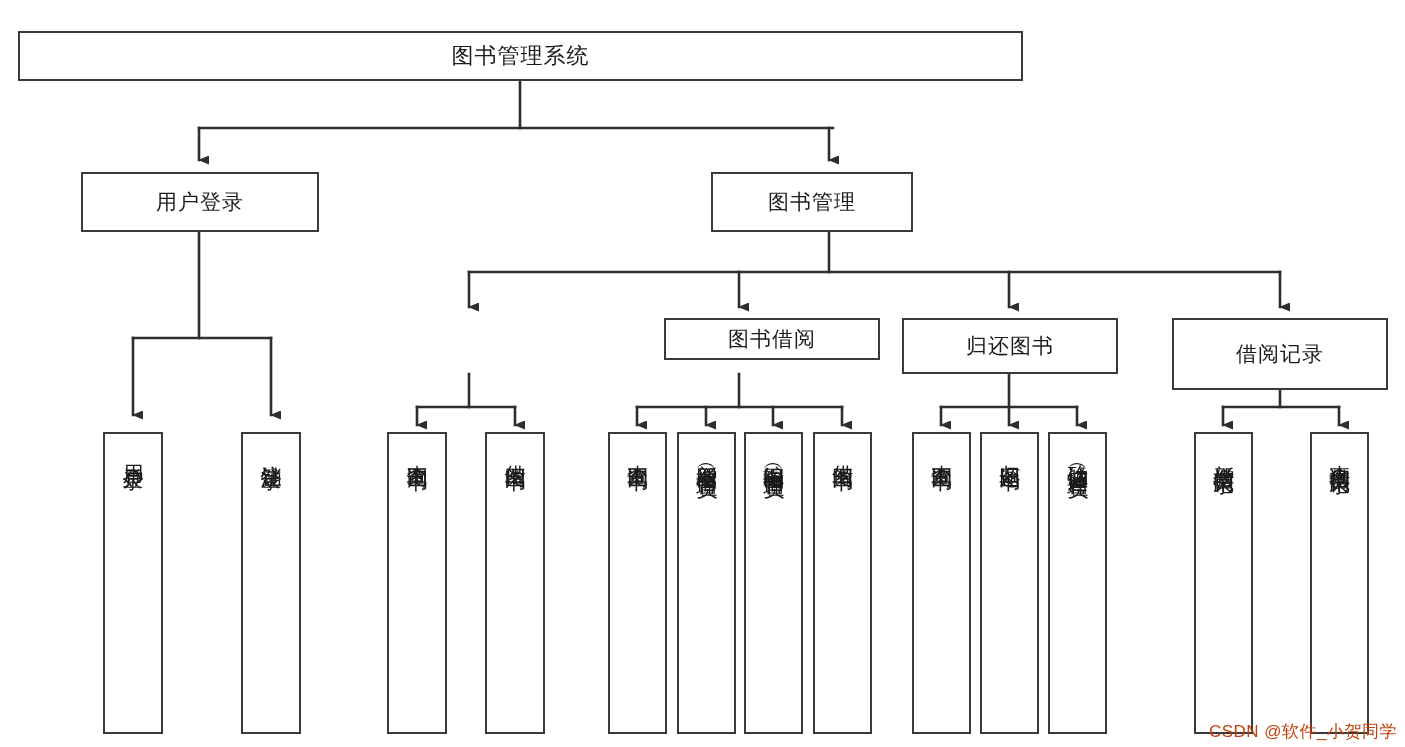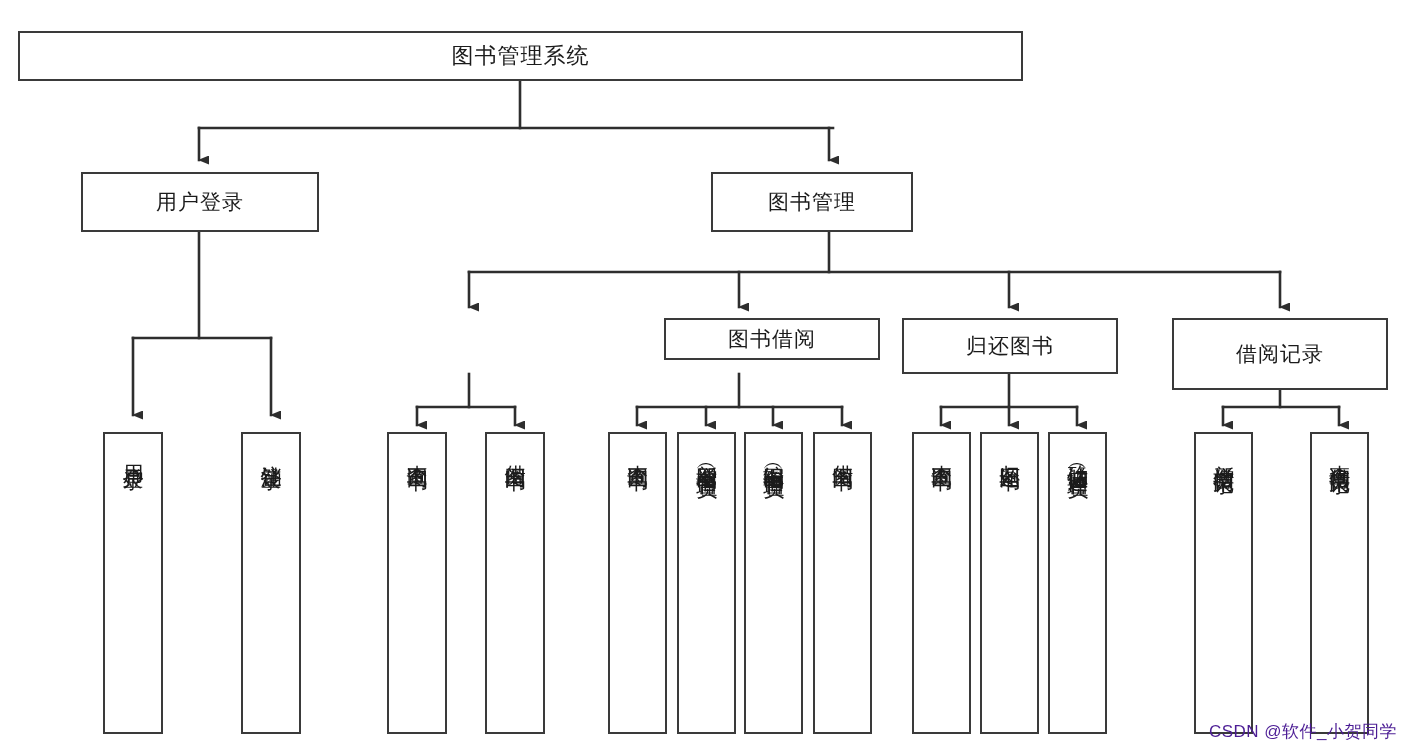--- a/index.html
+++ b/index.html
@@ -11,21 +11,21 @@
   .node{position:absolute;box-sizing:border-box;background:#ffffff;
         border:2px solid #3a3a3a;display:flex;align-items:center;
         justify-content:center;text-align:center;color:#1b1b1b;}
   .node.horiz{font-size:21px;line-height:1.2;letter-spacing:1px;}
   .node.vert{writing-mode:vertical-rl;text-orientation:upright;
              font-size:21px;line-height:1.25;letter-spacing:2px;
              justify-content:flex-start;align-items:center;padding-top:14px;}
   .node.root{font-size:22px;}
 
   #watermark{position:absolute;right:8px;bottom:4px;font-size:17px;
-             color:#4c1d95;white-space:nowrap;letter-spacing:0.5px;}
+             color:#c2410c;white-space:nowrap;letter-spacing:0.5px;}
 </style>
 </head>
 <body>
 
 <div id="diagram-root">
 
   <svg id="wires" viewBox="0 0 1405 747" xmlns="http://www.w3.org/2000/svg">
     <defs>
       <marker id="arw" markerWidth="9" markerHeight="11" refX="4.5" refY="10" orient="auto" markerUnits="userSpaceOnUse">
         <polygon points="0,0 9,0 4.5,11" fill="#2e2e2e"></polygon>

